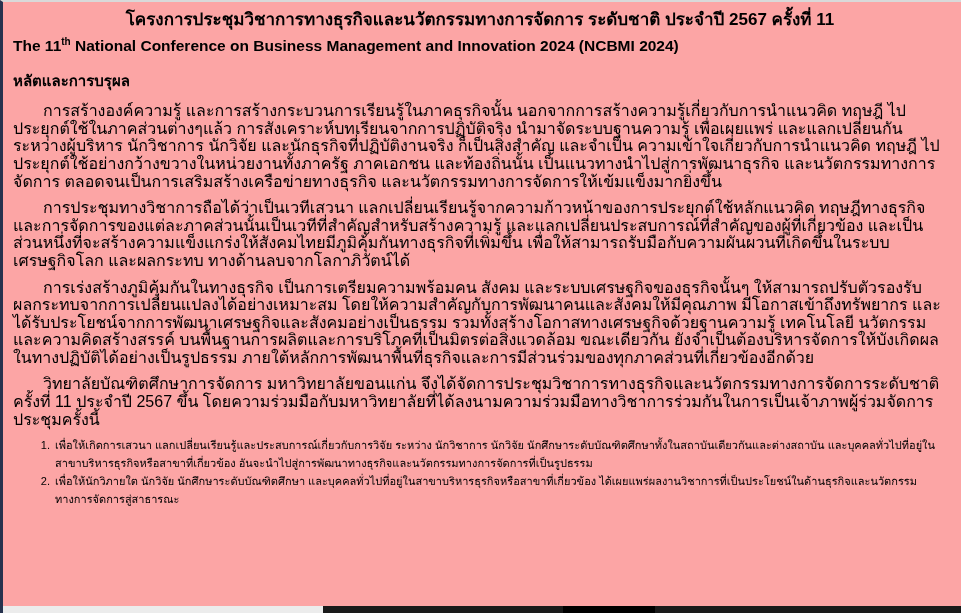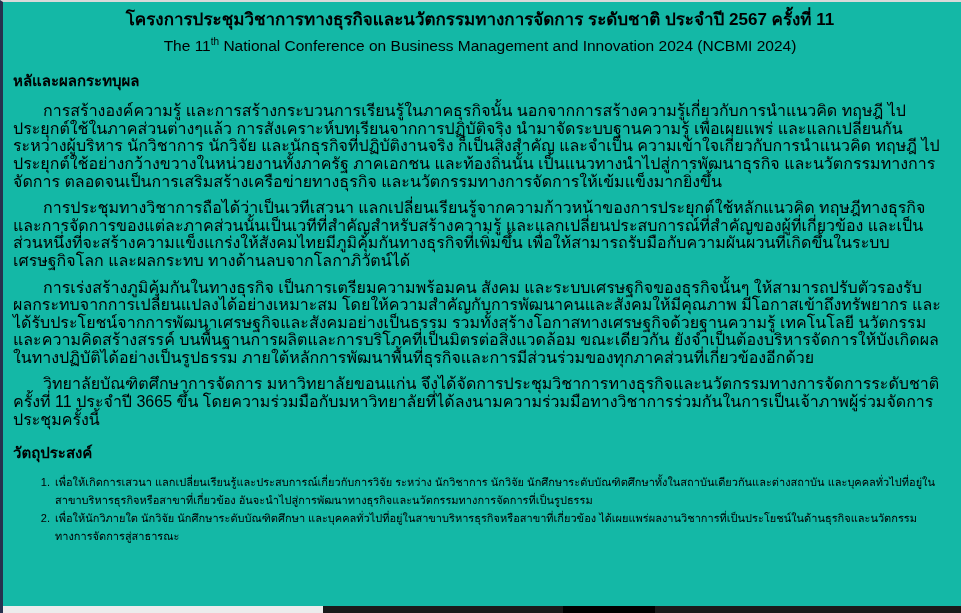--- a/index.html
+++ b/index.html
@@ -1,34 +1,34 @@
 <!DOCTYPE html>
 <html><head>
 <meta charset="utf-8">
 <style>
   html, body { margin:0; padding:0; background:#f2f2f2; }
   .page {
     position:relative;
     width:961px; height:613px;
-    background:#14b8a6;
+    background:#fca5a5;
     box-sizing:border-box;
     border-top:2px solid #d9d9d9;
     border-left:3px solid #26324e;
     overflow:hidden;
     font-family:"Liberation Sans","DejaVu Sans",sans-serif;
     color:#000000;
   }
   .content { padding:5px 14px 0 10px; }
   .title-thai {
     text-align:center; font-weight:bold;
     font-size:17px; line-height:22px;
     margin-top:2px;
   }
   .title-en {
-    text-align:center; font-weight:normal;
+    text-align:left; font-weight:bold;
     font-size:15.5px; line-height:21px;
   }
   .title-en sup { font-size:10px; }
   h2 {
     font-size:15px; font-weight:bold;
     margin:13px 0 0 0; padding:0;
   }
   p.body-par {
     font-size:16px; line-height:17.6px;
     margin:9px 0 0 0; padding:0;
@@ -61,28 +61,27 @@
 
 <div class="page">
   <div class="content">
 
     <div class="title-thai">โครงการประชุมวิชาการทางธุรกิจและนวัตกรรมทางการจัดการ ระดับชาติ ประจำปี 2567 ครั้งที่ 11</div>
 
     <div class="title-en">
       <span>The 11</span><sup>th</sup><span> National Conference on Business Management and Innovation 2024 (NCBMI 2024)</span>
     </div>
 
-    <h2>หลัและผลกระทบุผล</h2>
+    <h2>หลัตและการบรุผล</h2>
 
     <p class="body-par">การสร้างองค์ความรู้ และการสร้างกระบวนการเรียนรู้ในภาคธุรกิจนั้น นอกจากการสร้างความรู้เกี่ยวกับการนำแนวคิด ทฤษฎี ไปประยุกต์ใช้ในภาคส่วนต่างๆแล้ว การสังเคราะห์บทเรียนจากการปฏิบัติจริง นำมาจัดระบบฐานความรู้ เพื่อเผยแพร่ และแลกเปลี่ยนกันระหว่างผู้บริหาร นักวิชาการ นักวิจัย และนักธุรกิจที่ปฏิบัติงานจริง ก็เป็นสิ่งสำคัญ และจำเป็น ความเข้าใจเกี่ยวกับการนำแนวคิด ทฤษฎี ไปประยุกต์ใช้อย่างกว้างขวางในหน่วยงานทั้งภาครัฐ ภาคเอกชน และท้องถิ่นนั้น เป็นแนวทางนำไปสู่การพัฒนาธุรกิจ และนวัตกรรมทางการจัดการ ตลอดจนเป็นการเสริมสร้างเครือข่ายทางธุรกิจ และนวัตกรรมทางการจัดการให้เข้มแข็งมากยิ่งขึ้น</p>
     <p class="body-par">การประชุมทางวิชาการถือได้ว่าเป็นเวทีเสวนา แลกเปลี่ยนเรียนรู้จากความก้าวหน้าของการประยุกต์ใช้หลักแนวคิด ทฤษฎีทางธุรกิจ และการจัดการของแต่ละภาคส่วนนั้นเป็นเวทีที่สำคัญสำหรับสร้างความรู้ และแลกเปลี่ยนประสบการณ์ที่สำคัญของผู้ที่เกี่ยวข้อง และเป็นส่วนหนึ่งที่จะสร้างความแข็งแกร่งให้สังคมไทยมีภูมิคุ้มกันทางธุรกิจที่เพิ่มขึ้น เพื่อให้สามารถรับมือกับความผันผวนที่เกิดขึ้นในระบบเศรษฐกิจโลก และผลกระทบ ทางด้านลบจากโลกาภิวัตน์ได้</p>
     <p class="body-par">การเร่งสร้างภูมิคุ้มกันในทางธุรกิจ เป็นการเตรียมความพร้อมคน สังคม และระบบเศรษฐกิจของธุรกิจนั้นๆ ให้สามารถปรับตัวรองรับผลกระทบจากการเปลี่ยนแปลงได้อย่างเหมาะสม โดยให้ความสำคัญกับการพัฒนาคนและสังคมให้มีคุณภาพ มีโอกาสเข้าถึงทรัพยากร และได้รับประโยชน์จากการพัฒนาเศรษฐกิจและสังคมอย่างเป็นธรรม รวมทั้งสร้างโอกาสทางเศรษฐกิจด้วยฐานความรู้ เทคโนโลยี นวัตกรรม และความคิดสร้างสรรค์ บนพื้นฐานการผลิตและการบริโภคที่เป็นมิตรต่อสิ่งแวดล้อม ขณะเดียวกัน ยังจำเป็นต้องบริหารจัดการให้บังเกิดผลในทางปฏิบัติได้อย่างเป็นรูปธรรม ภายใต้หลักการพัฒนาพื้นที่ธุรกิจและการมีส่วนร่วมของทุกภาคส่วนที่เกี่ยวข้องอีกด้วย</p>
-    <p class="body-par">วิทยาลัยบัณฑิตศึกษาการจัดการ มหาวิทยาลัยขอนแก่น จึงได้จัดการประชุมวิชาการทางธุรกิจและนวัตกรรมทางการจัดการระดับชาติ ครั้งที่ 11 ประจำปี 3665 ขึ้น โดยความร่วมมือกับมหาวิทยาลัยที่ได้ลงนามความร่วมมือทางวิชาการร่วมกันในการเป็นเจ้าภาพผู้ร่วมจัดการประชุมครั้งนี้</p>
+    <p class="body-par">วิทยาลัยบัณฑิตศึกษาการจัดการ มหาวิทยาลัยขอนแก่น จึงได้จัดการประชุมวิชาการทางธุรกิจและนวัตกรรมทางการจัดการระดับชาติ ครั้งที่ 11 ประจำปี 2567 ขึ้น โดยความร่วมมือกับมหาวิทยาลัยที่ได้ลงนามความร่วมมือทางวิชาการร่วมกันในการเป็นเจ้าภาพผู้ร่วมจัดการประชุมครั้งนี้</p>
 
-    <h2>วัตถุประสงค์</h2>
 
     <ol class="objectives">
       <li>เพื่อให้เกิดการเสวนา แลกเปลี่ยนเรียนรู้และประสบการณ์เกี่ยวกับการวิจัย ระหว่าง นักวิชาการ นักวิจัย นักศึกษาระดับบัณฑิตศึกษาทั้งในสถาบันเดียวกันและต่างสถาบัน และบุคคลทั่วไปที่อยู่ในสาขาบริหารธุรกิจหรือสาขาที่เกี่ยวข้อง อันจะนำไปสู่การพัฒนาทางธุรกิจและนวัตกรรมทางการจัดการที่เป็นรูปธรรม</li>
       <li>เพื่อให้นักวิภายใต นักวิจัย นักศึกษาระดับบัณฑิตศึกษา และบุคคลทั่วไปที่อยู่ในสาขาบริหารธุรกิจหรือสาขาที่เกี่ยวข้อง ได้เผยแพร่ผลงานวิชาการที่เป็นประโยชน์ในด้านธุรกิจและนวัตกรรมทางการจัดการสู่สาธารณะ</li>
     </ol>
 
 
 
   </div>
 

